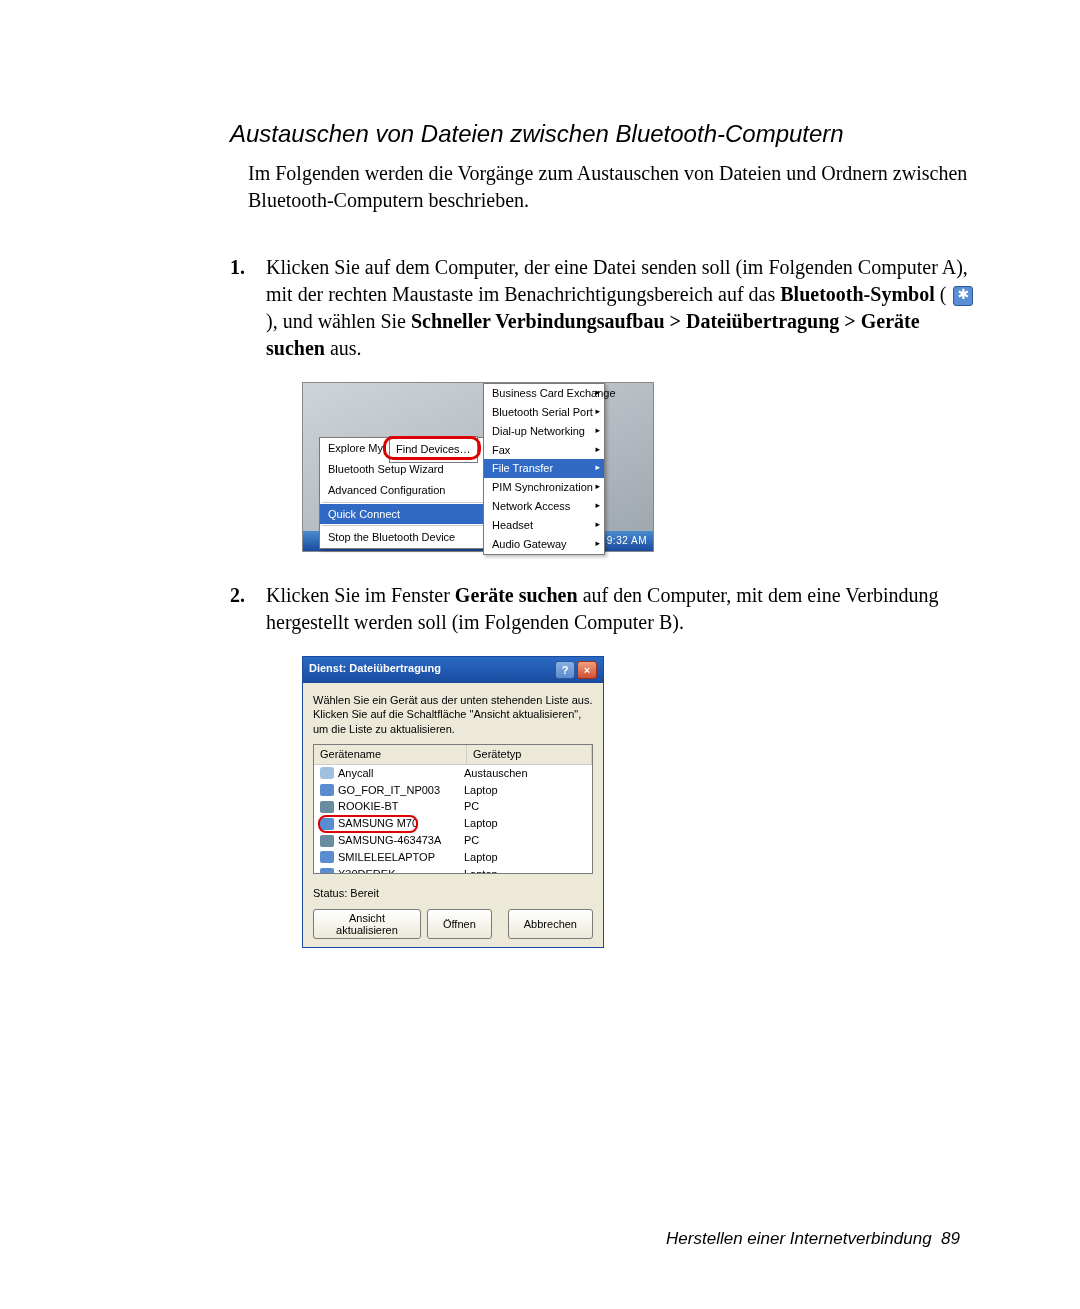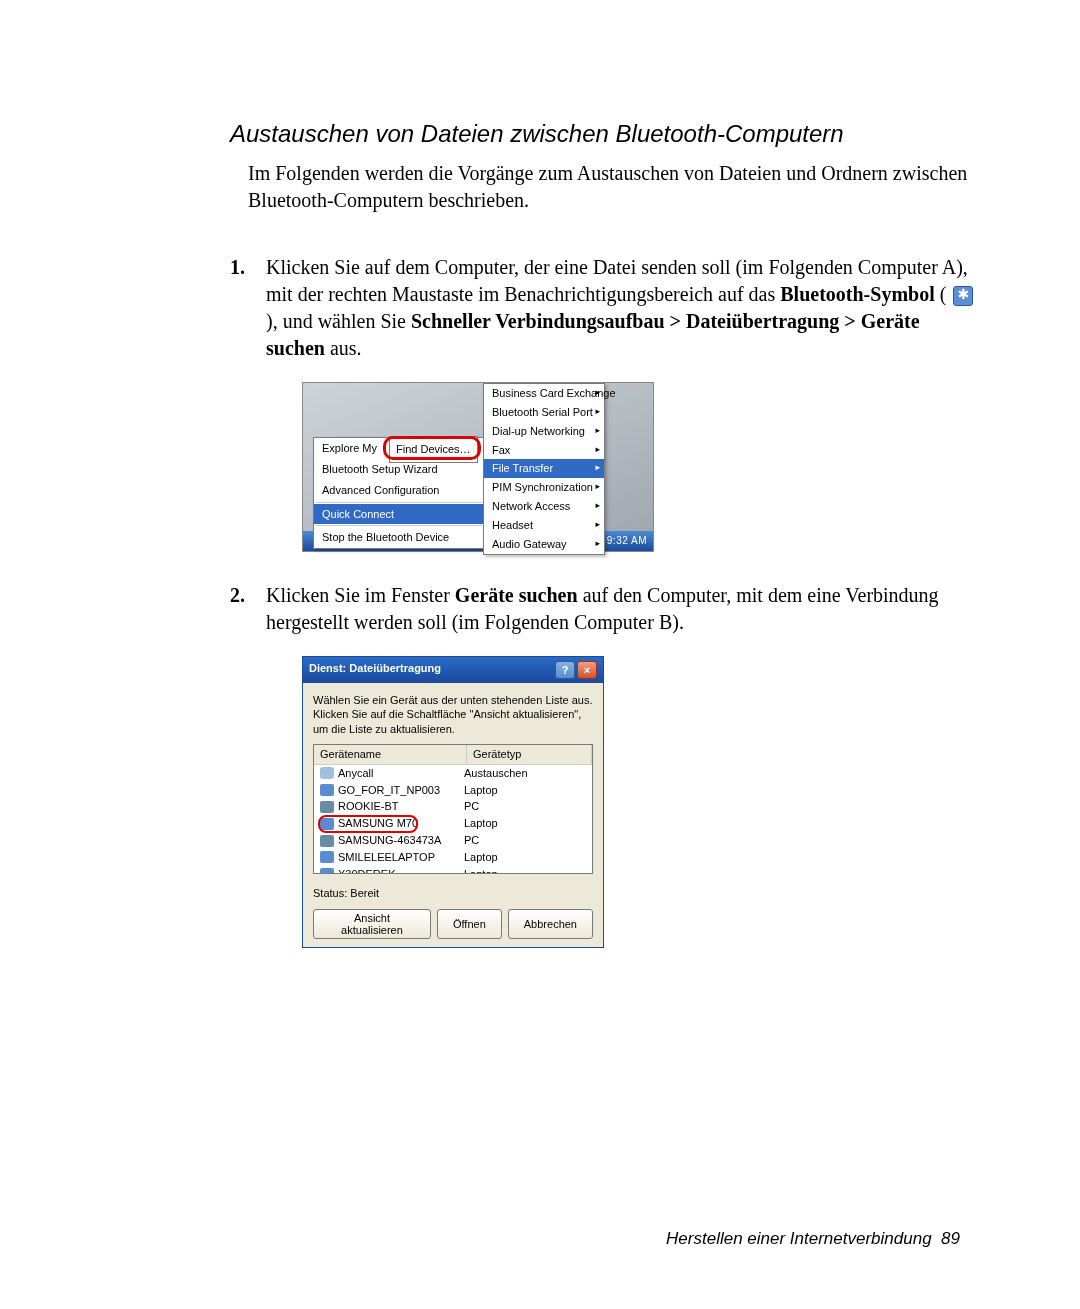--- a/index.html
+++ b/index.html
@@ -79,21 +79,21 @@
     background: linear-gradient(to bottom, #d8dde2 0%, #a8b0b8 80%);
     position: relative;
   }
   .shot1 .desktop-bg {
     height: 148px;
     position: relative;
     background: linear-gradient(to bottom right, #cfd4d9 0%, #a0a8b0 100%);
   }
   .ctxmenu {
     position: absolute;
-    left: 10px;
+    left: 16px;
     top: 54px;
     width: 170px;
     background: #fff;
     border: 1px solid #7a7a7a;
     box-shadow: 2px 2px 3px rgba(0,0,0,0.25);
   }
   .ctxmenu .item {
     padding: 3px 8px;
     white-space: nowrap;
     position: relative;
@@ -290,21 +290,21 @@
     background: linear-gradient(to bottom, #fff 0%, #ece9d8 100%);
     border: 1px solid #7a7a7a;
     border-radius: 3px;
     padding: 2px 15px;
     font-size: 11px;
     font-family: Tahoma, Arial, sans-serif;
     cursor: pointer;
   }
   .shot2 .btnrow .rightside {
     display: flex;
-    gap: 6px;
+    gap: 16px;
     border-radius: 6px;
   }
 
   .footer {
     position: absolute;
     bottom: 60px;
     right: 120px;
     font-style: italic;
     font-size: 17px;
     font-family: Arial, Helvetica, sans-serif;

